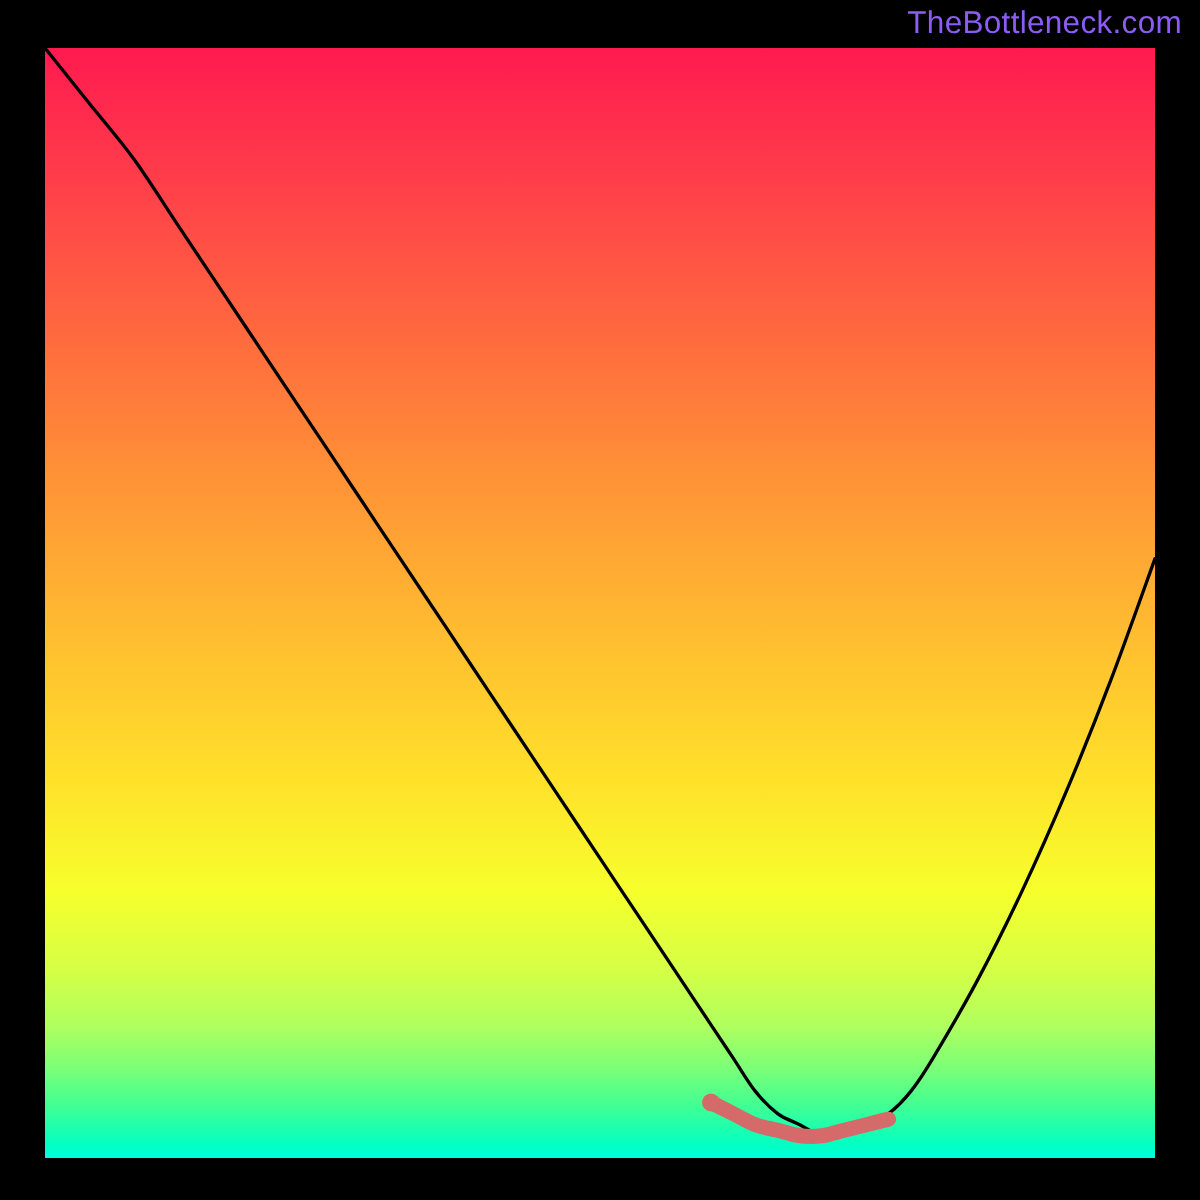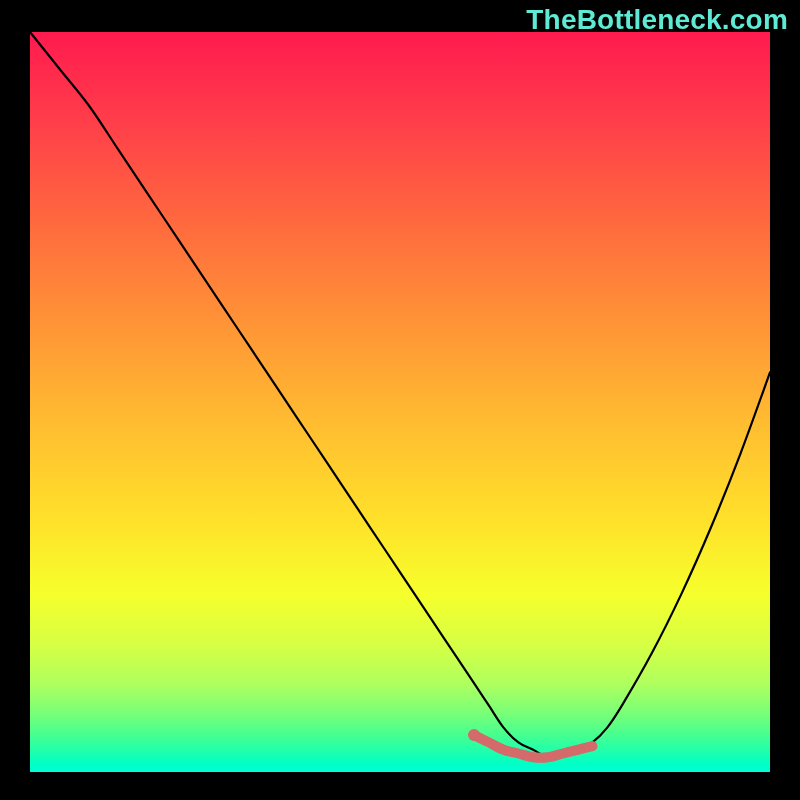--- a/index.html
+++ b/index.html
@@ -8,23 +8,23 @@
     position: relative;
     width: 800px;
     height: 800px;
     background: #000;
   }
   .watermark {
     position: absolute;
     top: 4px;
     right: 12px;
     font-family: Arial, Helvetica, sans-serif;
-    font-size: 28px;
-    font-weight: 700;
-    color: #5eead4;
+    font-size: 21px;
+    font-weight: 400;
+    color: #8b5cf6;
     letter-spacing: 0.2px;
     z-index: 10;
   }
   .plot {
     position: absolute;
     left: 30px;
     top: 32px;
     width: 740px;
     height: 740px;
   }

